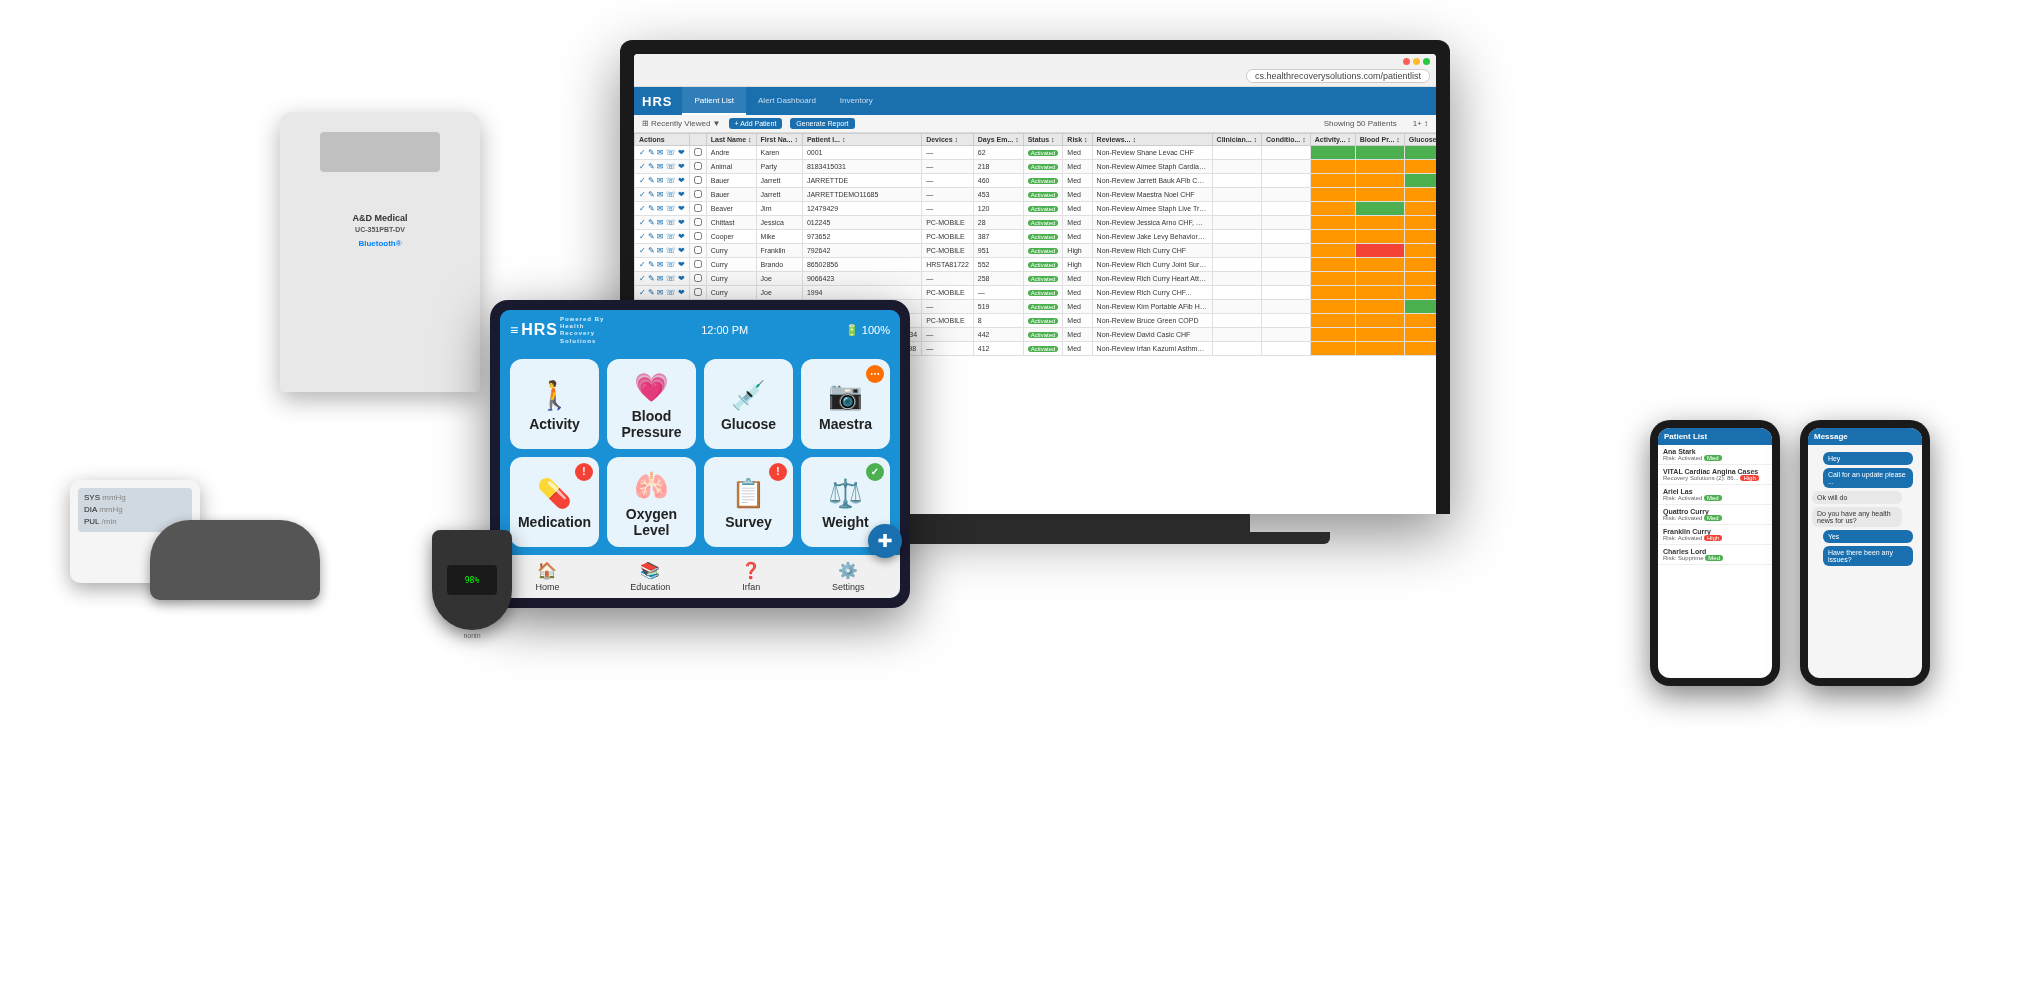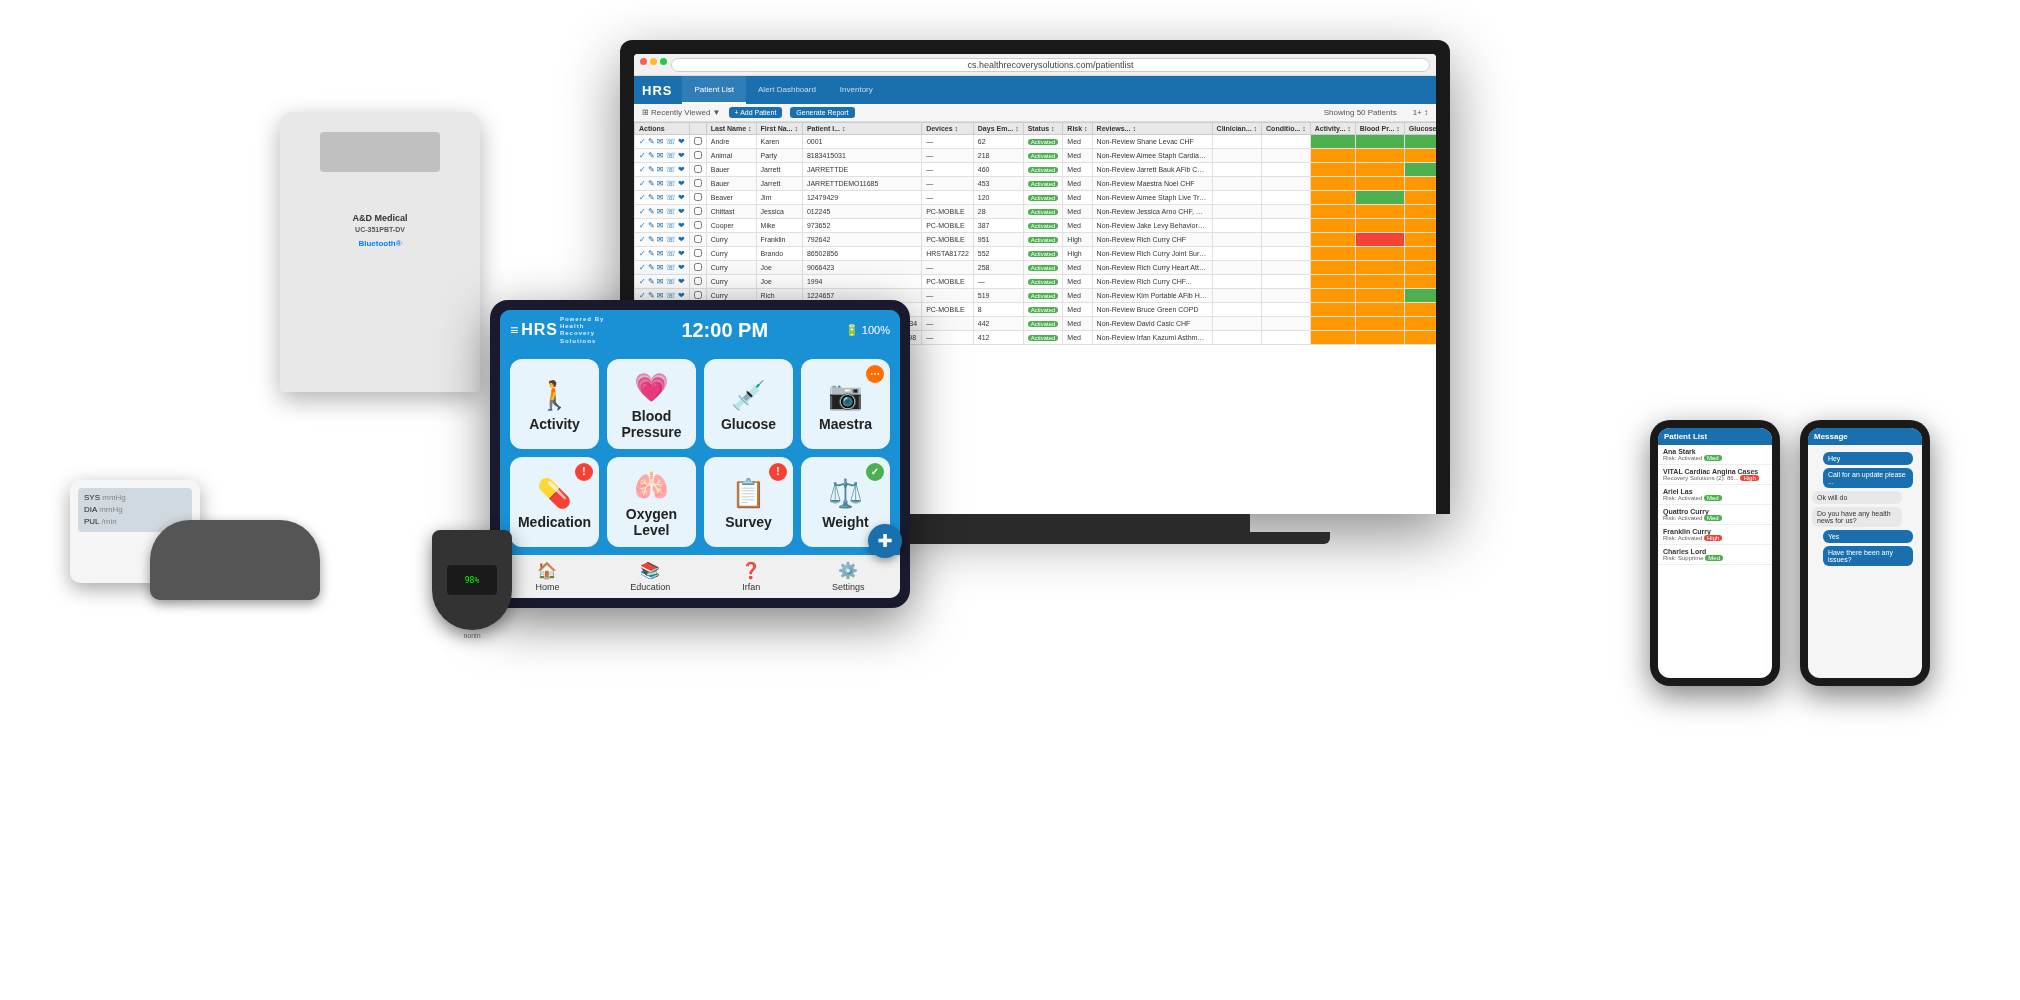--- a/index.html
+++ b/index.html
@@ -53,23 +53,24 @@
       border-radius: 0 0 6px 6px;
       margin: 0 120px;
     }
 
     
     .browser-chrome {
       background: #f1f1f1;
       padding: 4px 6px 3px;
       border-bottom: 1px solid #ddd;
       display: flex;
-      align-items: flex-start;
+      align-items: flex-end;
       gap: 4px;
       font-size: 9px;
+      flex-direction: column;
     }
     .browser-dots { display:flex; gap:3px; }
     .browser-dot { width:7px;height:7px;border-radius:50%; }
     .browser-dot.red{background:#ff5f57;}
     .browser-dot.yellow{background:#ffbd2e;}
     .browser-dot.green{background:#28c840;}
     .browser-url-bar {
       flex:1; background:#fff; border:1px solid #ccc; border-radius:10px;
       padding:1px 8px; font-size:9px; color:#444; text-align:center;
     }
@@ -158,21 +159,21 @@
     .tablet-topbar {
       background:#1a90d5;
       display:flex; align-items:center; justify-content:space-between;
       padding:6px 10px;
       color:#fff;
     }
     .tablet-logo {
       font-size:14px; font-weight:bold; letter-spacing:1px;
       display:flex; align-items:center; gap:4px;
     }
-    .tablet-time { font-size:20px; font-weight:bold; }
+    .tablet-time { font-size:11px; font-weight:normal; }
     .tablet-battery { font-size:11px; display:flex; align-items:center; gap:3px; }
 
     
     .tablet-grid {
       background:#1a90d5;
       padding:8px 10px;
       display:grid;
       grid-template-columns: repeat(4,1fr);
       gap:8px;
     }

